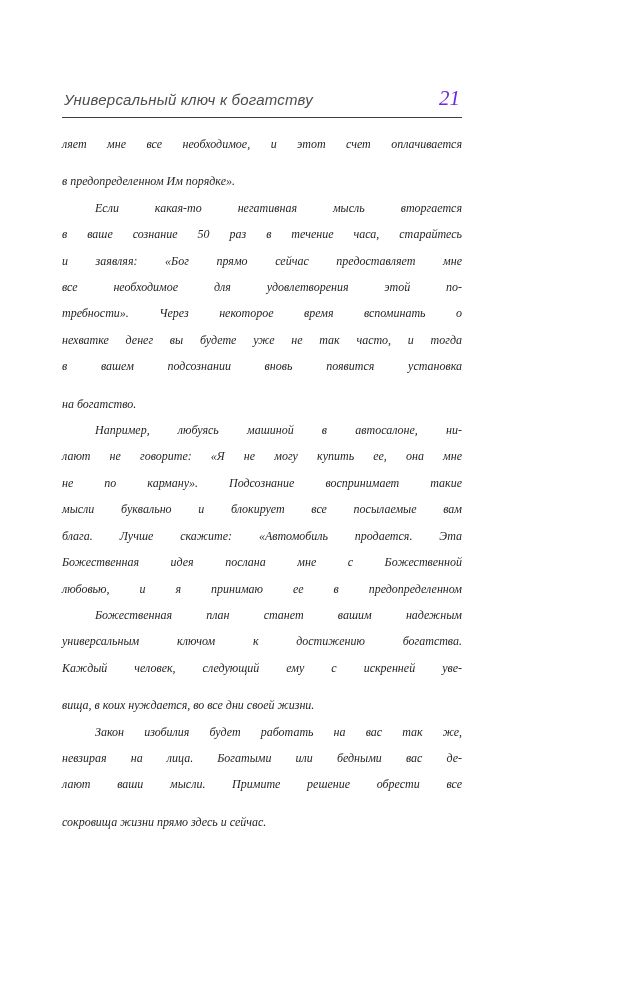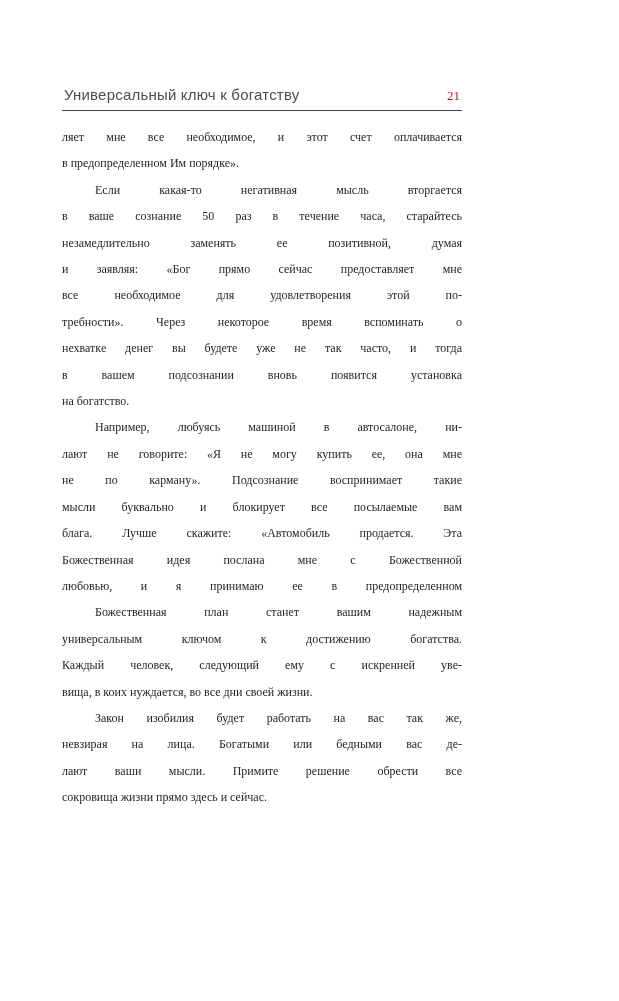--- a/index.html
+++ b/index.html
@@ -9,65 +9,65 @@
     background: #ffffff;
     font-family: "Liberation Serif", serif;
     color: #262626;
     overflow: hidden;
   }
   .page {
     box-sizing: border-box;
     width: 562px;
     height: 1001px;
     padding: 86px 100px 0 62px;
+    font-style: italic;
   }
   .running-head {
     display: flex;
     justify-content: space-between;
     align-items: baseline;
     border-bottom: 1px solid #3f3f3f;
     padding: 0 2px 6px 2px;
   }
   .running-title {
     font-family: "Liberation Sans", sans-serif;
     font-size: 15px;
     color: #4d4d4d;
     letter-spacing: 0.2px;
   }
   .page-number {
     font-family: "Liberation Serif", serif;
-    font-size: 13px;
-    color: #b91c1c;
+    font-size: 21px;
+    color: #6d28d9;
   }
   .page-body {
     margin-top: 13px;
   }
   .line {
     font-size: 12px;
     line-height: 26.4px;
     text-align: justify;
     text-align-last: justify;
   }
-  .line.last { text-align-last: left; }
+  .line.last { text-align-last: left; margin-top: 11px; }
   .line.first { text-indent: 33px; }
 </style>
 </head>
 <body>
 
 <div class="page">
   <div class="running-head">
     <span class="running-title">Универсальный ключ к богатству</span>
     <span class="page-number">21</span>
   </div>
   <div class="page-body">
       <div class="line">ляет мне все необходимое, и этот счет оплачивается</div>
       <div class="line last">в предопределенном Им порядке».</div>
       <div class="line first">Если какая-то негативная мысль вторгается</div>
       <div class="line">в ваше сознание 50 раз в течение часа, старайтесь</div>
-      <div class="line">незамедлительно заменять ее позитивной, думая</div>
       <div class="line">и заявляя: «Бог прямо сейчас предоставляет мне</div>
       <div class="line">все необходимое для удовлетворения этой по-</div>
       <div class="line">требности». Через некоторое время вспоминать о</div>
       <div class="line">нехватке денег вы будете уже не так часто, и тогда</div>
       <div class="line">в вашем подсознании вновь появится установка</div>
       <div class="line last">на богатство.</div>
       <div class="line first">Например, любуясь машиной в автосалоне, ни-</div>
       <div class="line">лают не говорите: «Я не могу купить ее, она мне</div>
       <div class="line">не по карману». Подсознание воспринимает такие</div>
       <div class="line">мысли буквально и блокирует все посылаемые вам</div>

